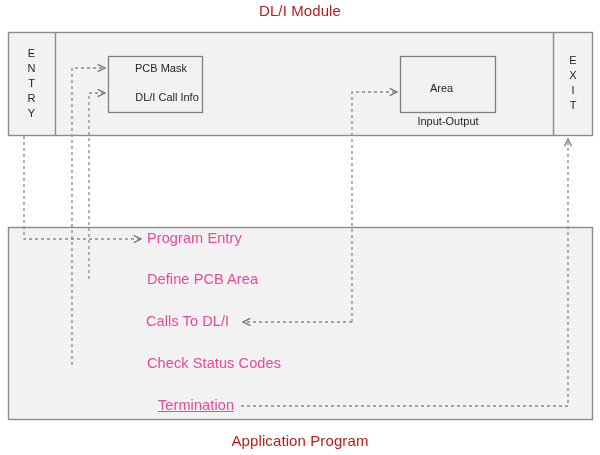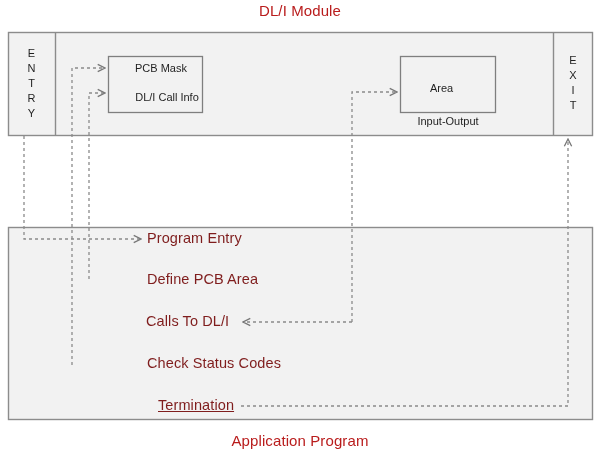--- a/index.html
+++ b/index.html
@@ -23,21 +23,21 @@
     font-size:11px;color:#1f1f1f;
   }
   .vert-letters{
     position:absolute;text-align:center;
     font-size:11px;line-height:15px;color:#1f1f1f;
   }
   .vert-letters span{display:block;}
 
   .proc-label{
     position:absolute;white-space:nowrap;
-    font-size:14.5px;color:#7f1d1d;letter-spacing:0.1px;
+    font-size:14.5px;color:#ec4899;letter-spacing:0.1px;
   }
 </style>
 </head>
 <body>
 
 <div id="diagram-root">
 
   <div class="caption" id="title-dli-module">DL/I Module</div>
 
   <svg id="diagram-svg" viewBox="0 0 600 455" xmlns="http://www.w3.org/2000/svg">

